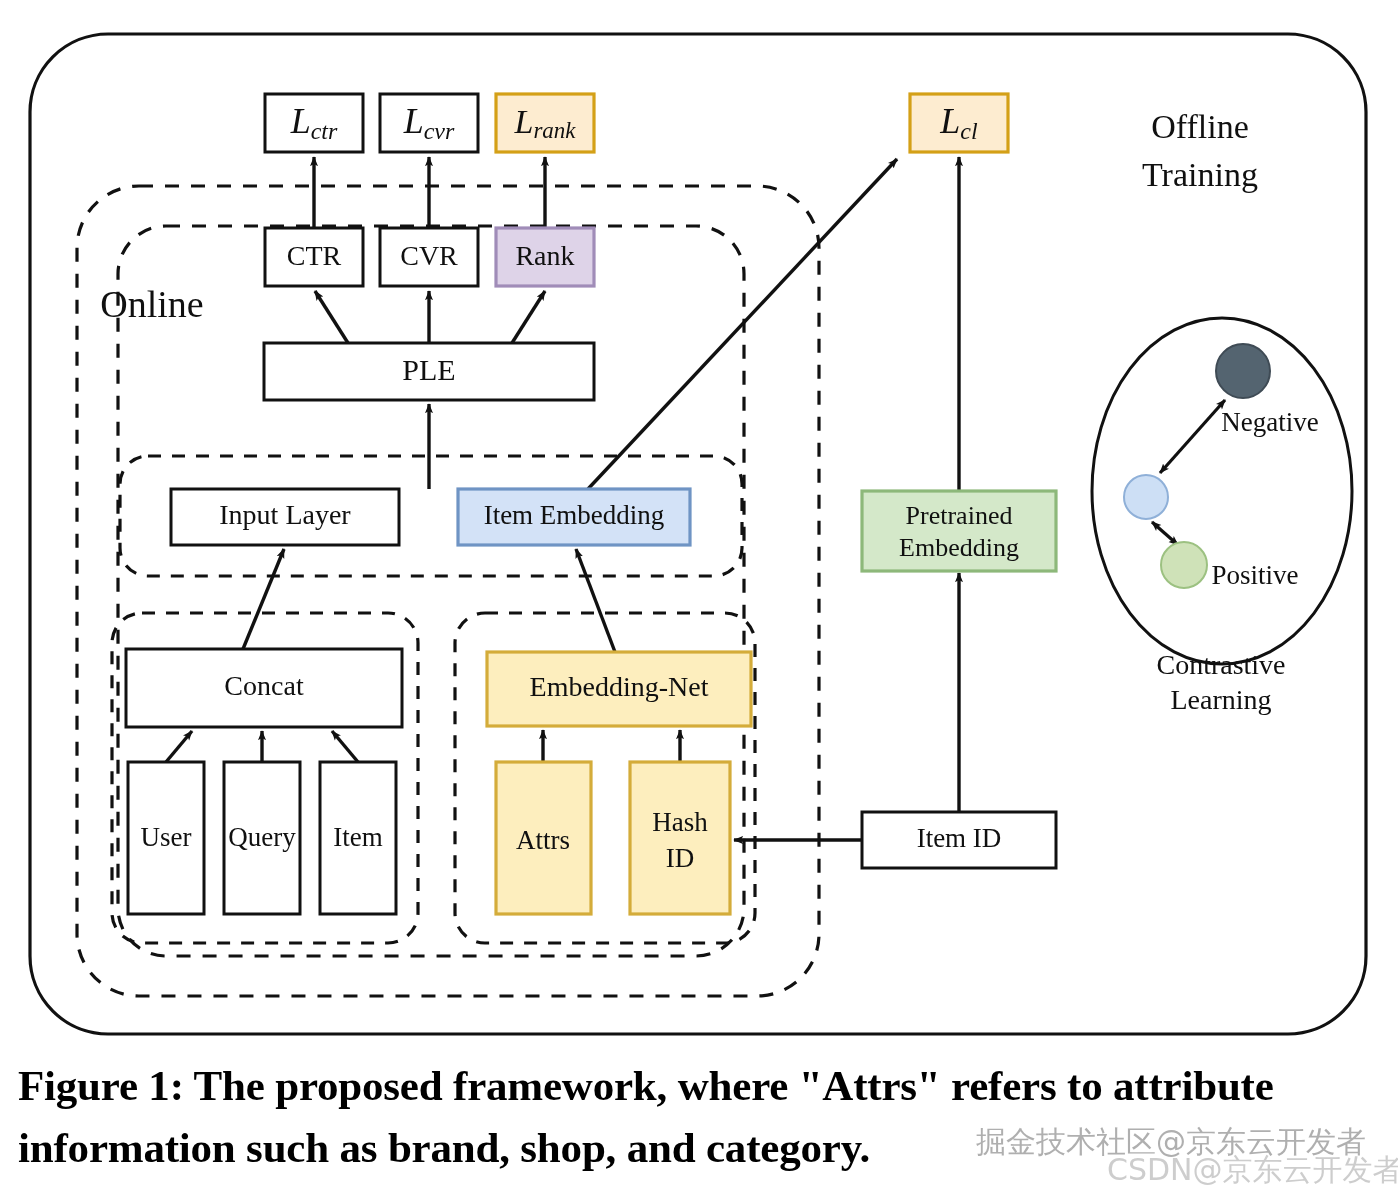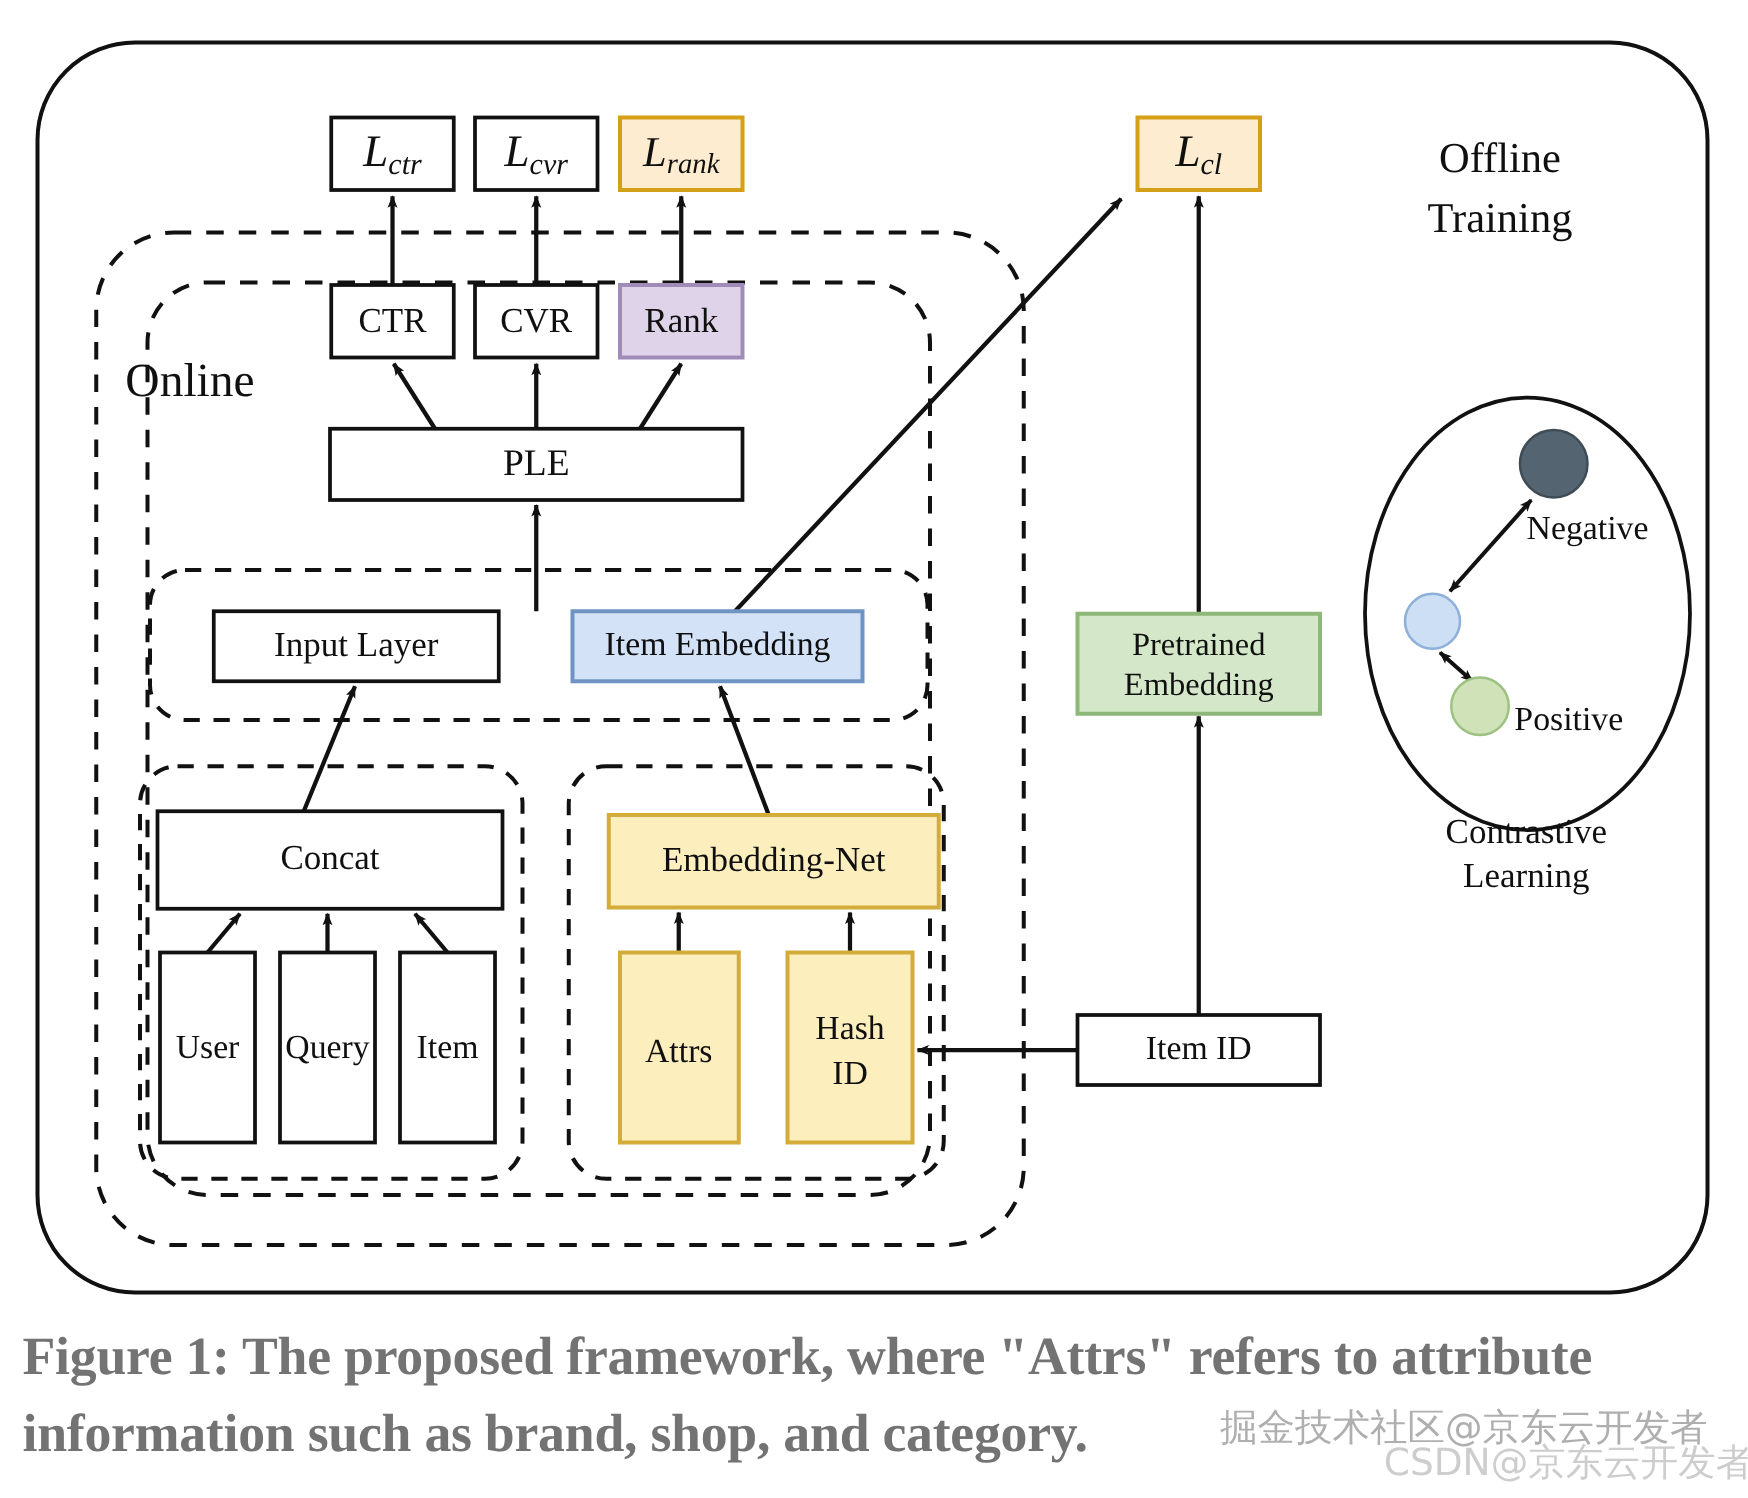--- a/index.html
+++ b/index.html
@@ -41,21 +41,21 @@
   }
   .caption-block {
     position: absolute;
     left: 18px;
     top: 1055px;
     width: 1368px;
     font-family: "Liberation Serif", "DejaVu Serif", serif;
     font-weight: bold;
     font-size: 43px;
     line-height: 1.45;
-    color: #737373;
+    color: #000000;
     letter-spacing: -0.2px;
   }
   .wm {
     position: absolute;
     font-family: "DejaVu Sans", sans-serif;
     white-space: nowrap;
     pointer-events: none;
   }
   .wm-a {
     left: 976px;

